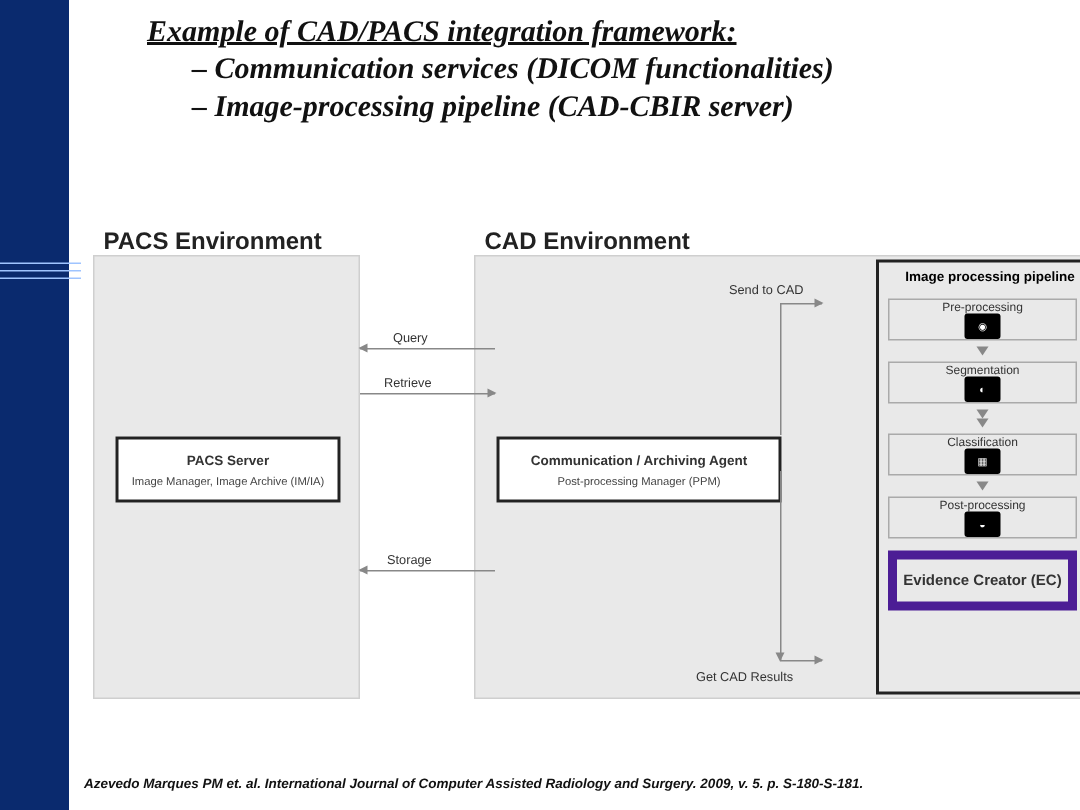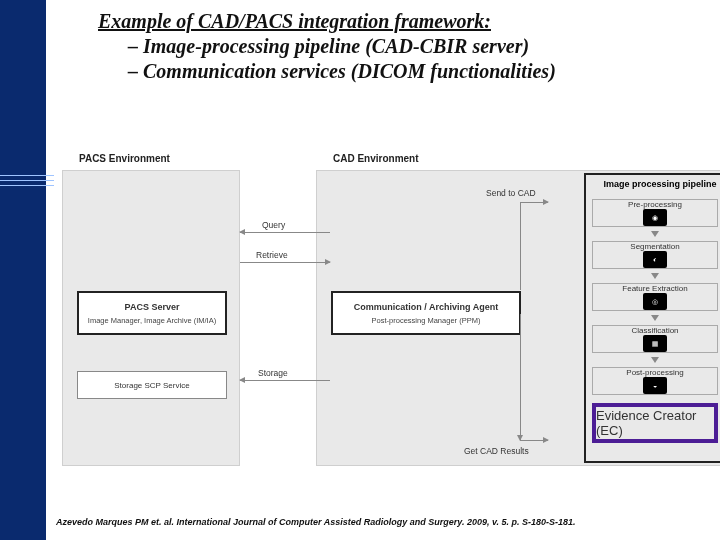--- a/index.html
+++ b/index.html
@@ -27,22 +27,22 @@
     padding-left: 30px; margin-top: 2px;
   }
   .diagram {
     position: absolute; left: 54px; top: 144px; width: 654px; height: 356px;
     background: #fff;
   }
   .env {
     position: absolute; background: #e9e9e9; border: 1px solid #cfcfcf;
   }
   .env-title {
-    font-family: Arial, sans-serif; font-weight: bold; font-size: 10px;
-    position: absolute; top: -18px; left: 16px; color: #222;
+    font-family: Arial, sans-serif; font-weight: bold; font-size: 16px;
+    position: absolute; top: -18px; left: 6px; color: #222;
   }
   .box {
     position: absolute; background: #fff; border: 1px solid #888;
     font-family: Arial, sans-serif; font-size: 8px; color: #333;
     display: flex; align-items: center; justify-content: center; text-align: center;
     padding: 2px 3px;
   }
   .box.thick { border: 2px solid #222; font-weight: bold; font-size: 9px; flex-direction: column; }
   .box .sub { font-weight: normal; font-size: 7.5px; margin-top: 4px; color: #444; }
   .pipeline {
@@ -57,23 +57,23 @@
     display: flex; align-items: center; justify-content: space-between;
     border: 1px solid #aaa; margin: 4px 6px; height: 28px; padding: 0 4px; flex-direction: column;
   }
   .stage span { font-family: Arial, sans-serif; font-size: 8px; color: #333; }
   .thumb {
     width: 24px; height: 22px; background: #000; border-radius: 2px;
     display: flex; align-items: center; justify-content: center;
     color: #fff; font-size: 7px;
   }
   .evidence {
-    border: 4px solid #4c1d95; margin: 8px 6px 4px 6px; height: 40px;
+    border: 6px solid #4c1d95; margin: 8px 6px 4px 6px; height: 40px;
     display: flex; align-items: center; justify-content: center;
-    font-family: Arial, sans-serif; font-size: 13px; color: #333;
+    font-family: Arial, sans-serif; font-size: 10px; color: #333; font-weight: bold;
   }
   .arrow-h {
     position: absolute; height: 1px; background: #888;
   }
   .arrow-h::after, .arrow-h::before {
     content: ''; position: absolute; width: 0; height: 0;
     border-top: 3px solid transparent; border-bottom: 3px solid transparent;
   }
   .arrow-h.right::after { right: -1px; top: -3px; border-left: 6px solid #888; }
   .arrow-h.left::before { left: -1px; top: -3px; border-right: 6px solid #888; }
@@ -104,33 +104,32 @@
 <body>
 
 <div class="accent-lines">
   <div></div>
     <div></div>
     <div></div>
 </div>
 
 <div class="header">
   <div class="title">Example of CAD/PACS integration framework:</div>
+  <div class="bullet">– Communication services (DICOM functionalities)</div>
   <div class="bullet">– Image-processing pipeline (CAD-CBIR server)</div>
-  <div class="bullet">– Communication services (DICOM functionalities)</div>
 </div>
 
 <div class="diagram">
 
   <div class="env" style="left:8px; top:26px; width:178px; height:296px;">
     <div class="env-title">PACS Environment</div>
     <div class="box thick" style="left:14px; top:120px; width:150px; height:44px;">
       <span>PACS Server</span>
       <span class="sub">Image Manager, Image Archive (IM/IA)</span>
     </div>
-    <div class="box" style="left:14px; top:200px; width:150px; height:28px;">Storage SCP Service</div>
   </div>
 
   <div class="env" style="left:262px; top:26px; width:421px; height:296px;">
     <div class="env-title">CAD Environment</div>
 
     <div class="box thick" style="left:14px; top:120px; width:190px; height:44px;">
       <span>Communication / Archiving Agent</span>
       <span class="sub">Post-processing Manager (PPM)</span>
     </div>
 
@@ -139,24 +138,20 @@
       <div class="stage">
           <span>Pre-processing</span>
           <div class="thumb">◉</div>
         </div>
       <div class="stage-arrow"></div>
       <div class="stage">
           <span>Segmentation</span>
           <div class="thumb">◐</div>
         </div>
       <div class="stage-arrow"></div>
-      <div class="stage">
-          <span>Feature Extraction</span>
-          <div class="thumb">◎</div>
-        </div>
       <div class="stage-arrow"></div>
       <div class="stage">
           <span>Classification</span>
           <div class="thumb">▦</div>
         </div>
       <div class="stage-arrow"></div>
       <div class="stage">
           <span>Post-processing</span>
           <div class="thumb">◒</div>
         </div>

